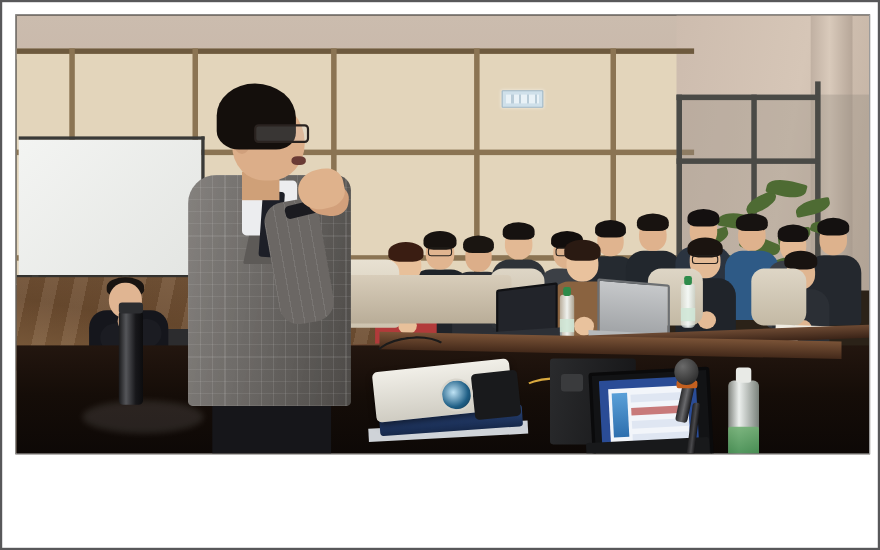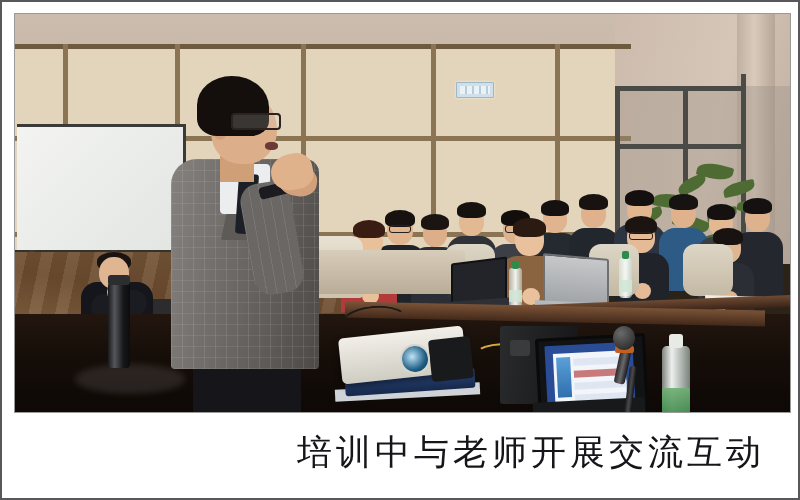--- a/index.html
+++ b/index.html
@@ -434,17 +434,14 @@
 
       <div class="mic-stand"></div>
       <div class="mic-body"></div>
       <div class="mic-ring"></div>
       <div class="mic-head"></div>
 
       <div class="fg-bottle"></div>
     </div>
   </div>
 
-  <div class="caption">
-    <span class="caption-text">培训中与老师开展交流互动</span>
-  </div>
 
 </div>
 
 </body></html>

